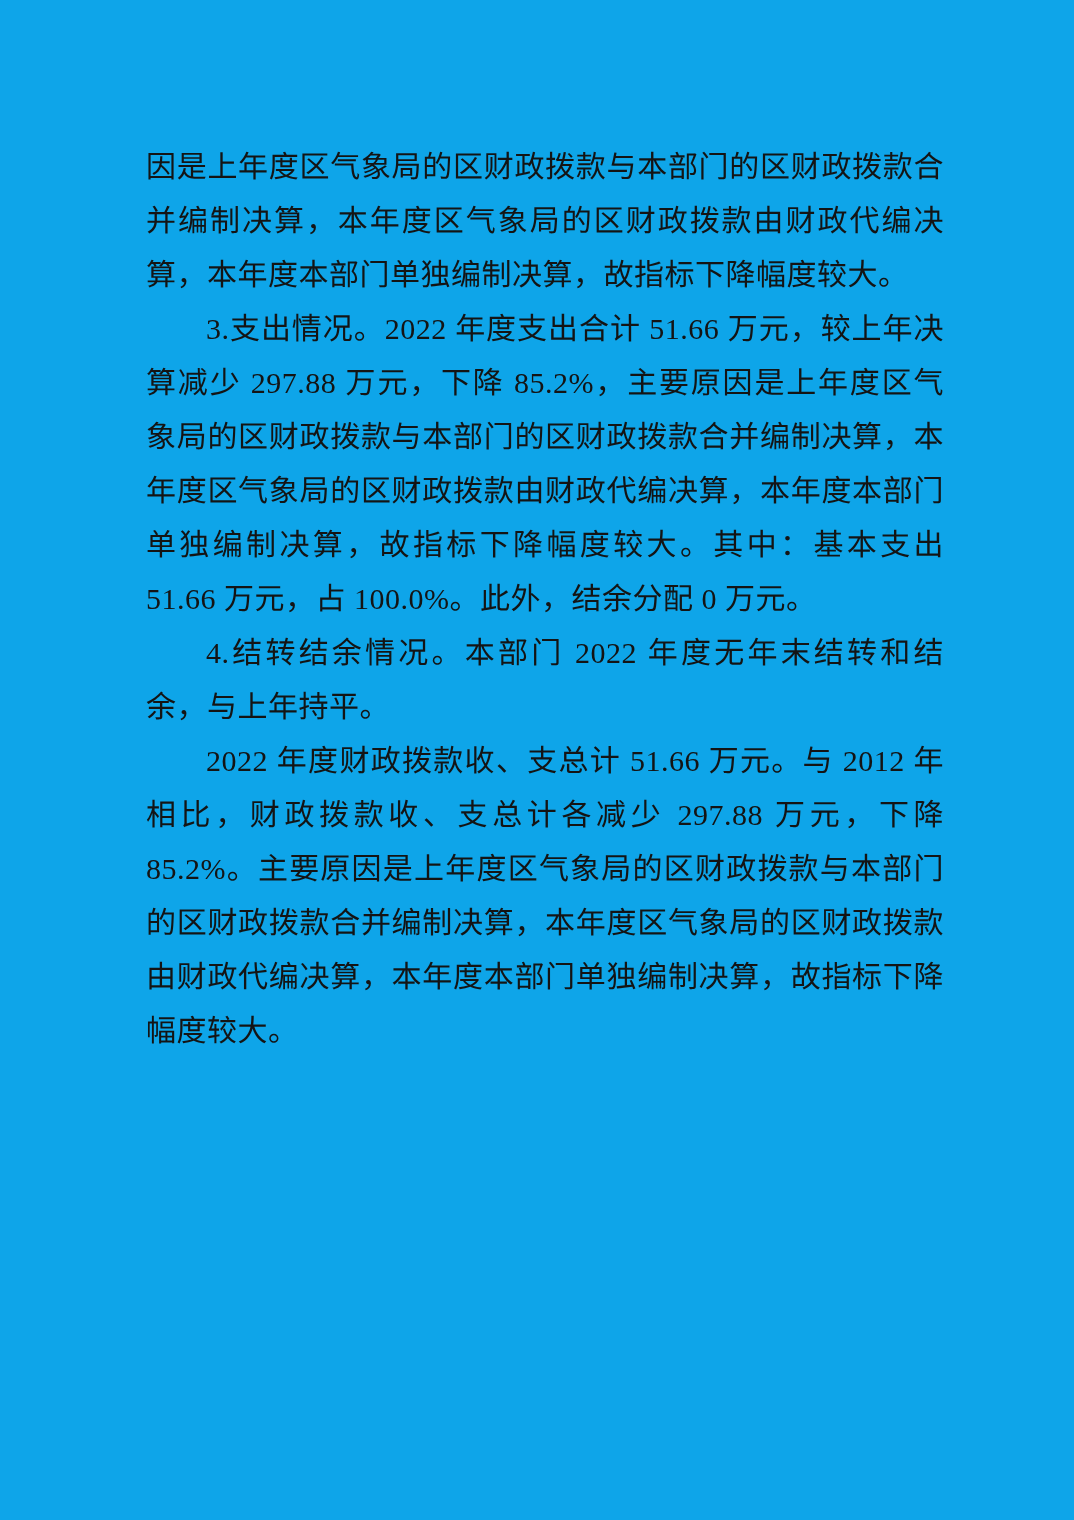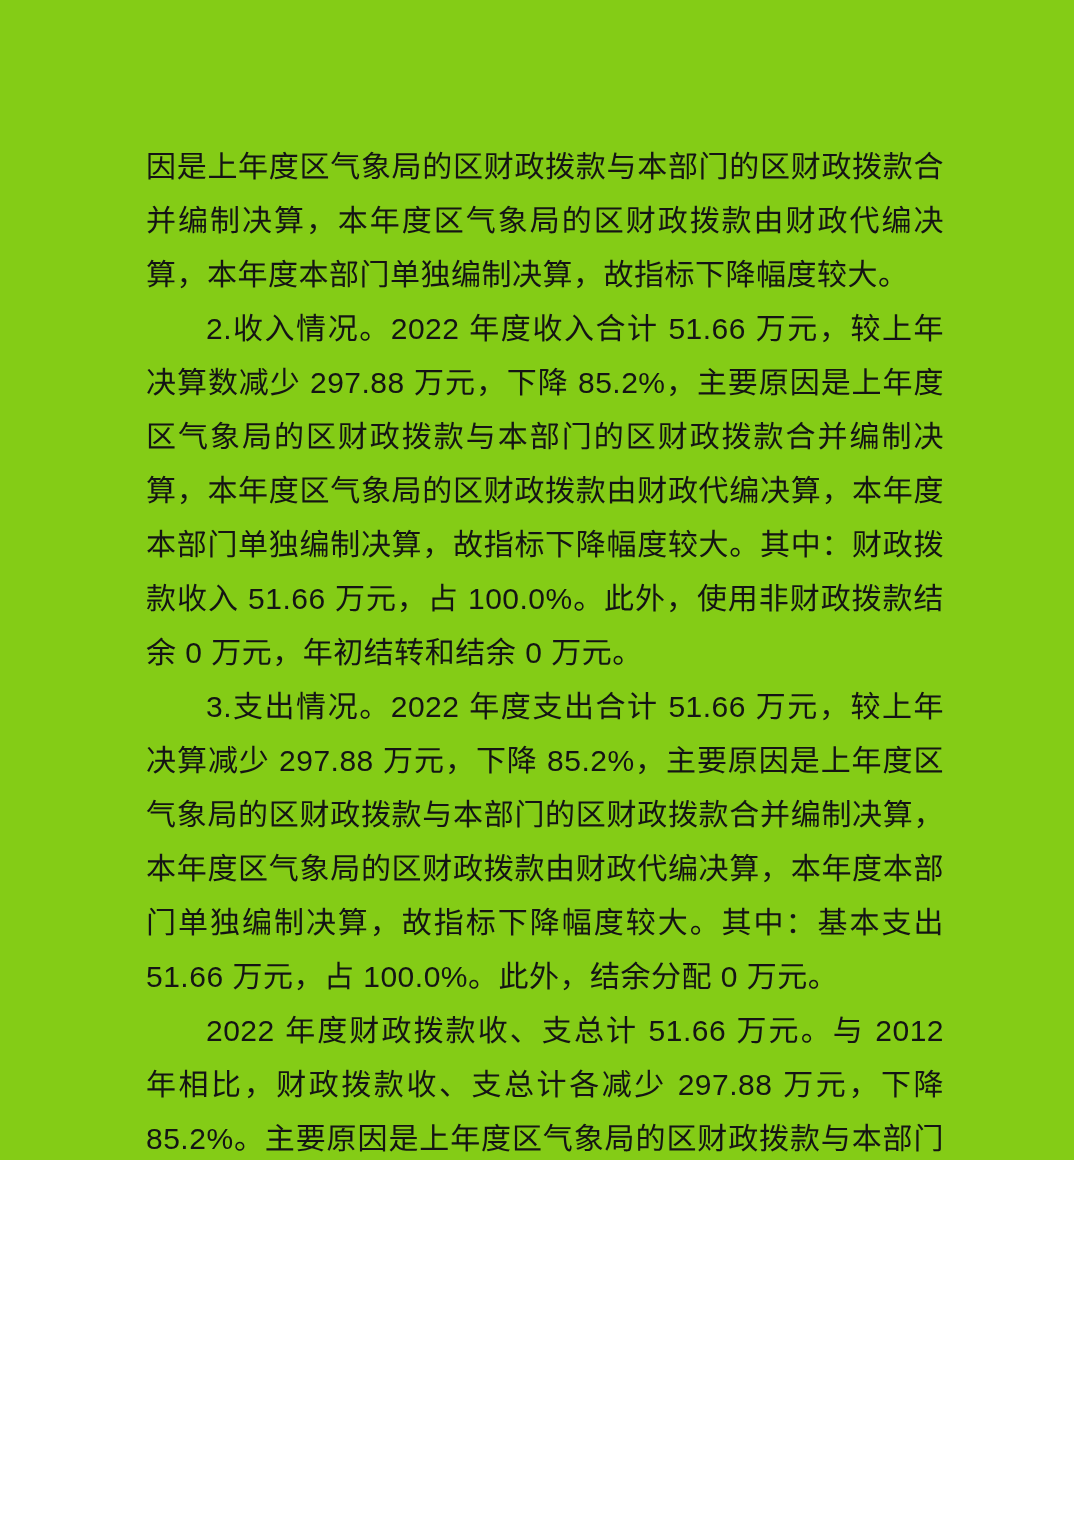--- a/index.html
+++ b/index.html
@@ -3,24 +3,24 @@
 <meta charset="utf-8">
 <style>
   html, body {
     margin: 0;
     padding: 0;
     background: #ffffff;
   }
   .page {
     position: relative;
     width: 1074px;
-    height: 1160px;
-    background: #84cc16;
+    height: 1520px;
+    background: #0ea5e9;
     overflow: hidden;
-    font-family: Liberation Sans, sans-serif;
+    font-family: Liberation Serif, serif;
   }
   .content {
     position: absolute;
     left: 146px;
     top: 140px;
     width: 798px;
     color: #141414;
     font-size: 30px;
     line-height: 54px;
     text-align: justify;
@@ -37,17 +37,17 @@
   .section-heading {
     font-weight: bold;
   }
 </style>
 </head>
 <body>
 
 <div class="page">
   <div class="content">
     <p>因是上年度区气象局的区财政拨款与本部门的区财政拨款合并编制决算，本年度区气象局的区财政拨款由财政代编决算，本年度本部门单独编制决算，故指标下降幅度较大。</p>
-    <p class="para-indent">2.收入情况。2022 年度收入合计 51.66 万元，较上年决算数减少 297.88 万元，下降 85.2%，主要原因是上年度区气象局的区财政拨款与本部门的区财政拨款合并编制决算，本年度区气象局的区财政拨款由财政代编决算，本年度本部门单独编制决算，故指标下降幅度较大。其中：财政拨款收入 51.66 万元，占 100.0%。此外，使用非财政拨款结余 0 万元，年初结转和结余 0 万元。</p>
     <p class="para-indent">3.支出情况。2022 年度支出合计 51.66 万元，较上年决算减少 297.88 万元，下降 85.2%，主要原因是上年度区气象局的区财政拨款与本部门的区财政拨款合并编制决算，本年度区气象局的区财政拨款由财政代编决算，本年度本部门单独编制决算，故指标下降幅度较大。其中：基本支出 51.66 万元，占 100.0%。此外，结余分配 0 万元。</p>
+    <p class="para-indent">4.结转结余情况。本部门 2022 年度无年末结转和结余，与上年持平。</p>
     <p class="para-indent">2022 年度财政拨款收、支总计 51.66 万元。与 2012 年相比，财政拨款收、支总计各减少 297.88 万元，下降 85.2%。主要原因是上年度区气象局的区财政拨款与本部门的区财政拨款合并编制决算，本年度区气象局的区财政拨款由财政代编决算，本年度本部门单独编制决算，故指标下降幅度较大。</p>
   </div>
 </div>
 
 </body></html>

